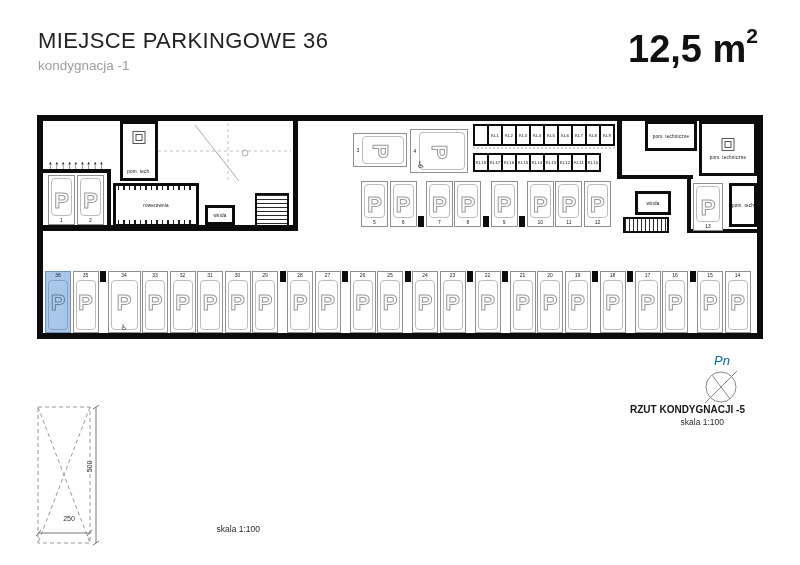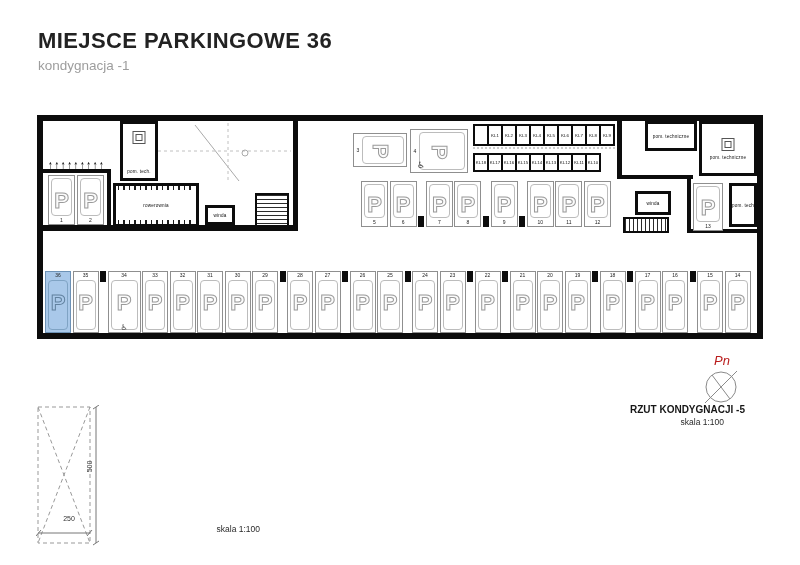--- a/index.html
+++ b/index.html
@@ -1,19 +1,19 @@
 <!DOCTYPE html>
 <html><head>
 <meta charset="utf-8">
 <style>
   html,body{margin:0;padding:0;background:#fff;}
   .canvas{position:relative;width:800px;height:565px;background:#fff;overflow:hidden;
           font-family:"Liberation Sans",sans-serif;color:#1a1a1a;}
   
-  .page-title{position:absolute;left:38px;top:28px;font-size:22px;font-weight:700;
+  .page-title{position:absolute;left:38px;top:28px;font-size:22px;font-weight:400;
               letter-spacing:.4px;color:#222;}
   .page-subtitle{position:absolute;left:38px;top:58px;font-size:13.5px;color:#9d9d9d;}
   .area-label{position:absolute;right:42px;top:28px;font-size:38px;font-weight:600;color:#111;}
   .area-label sup{font-size:21px;vertical-align:top;position:relative;top:-4px;}
   
   .plan{position:absolute;left:37px;top:115px;width:726px;height:224px;border:6px solid #0c0c0c;
         box-sizing:border-box;background:#fff;}
   .wall{position:absolute;background:#0c0c0c;}
   .room{position:absolute;border:3px solid #0c0c0c;background:#fff;box-sizing:border-box;}
   .room-label{position:absolute;left:0;right:0;text-align:center;font-size:4.6px;color:#111;
@@ -73,33 +73,34 @@
   .rack-arrow{font-size:10px;line-height:1;transform:scaleY(1.6);color:#111;}
   .plan-overlay{position:absolute;left:0;top:0;pointer-events:none;}
   
   .detail-svg{position:absolute;left:36px;top:405px;}
   .dim-500{position:absolute;left:78px;top:463px;width:22px;text-align:center;font-size:7px;color:#333;
            transform:rotate(-90deg);}
   .dim-250{position:absolute;left:52px;top:515px;width:34px;text-align:center;font-size:7px;color:#333;}
   .detail-title{position:absolute;left:100px;top:511px;width:160px;text-align:right;font-size:10px;
                 font-weight:700;color:#161616;}
   .detail-scale{position:absolute;left:100px;top:524px;width:160px;text-align:right;font-size:8.5px;color:#2a2a2a;}
-  .north-label{position:absolute;left:714px;top:353px;font-size:13px;font-style:italic;color:#b91c1c;}
+  .north-label{position:absolute;left:714px;top:353px;font-size:13px;font-style:italic;color:#0369a1;}
   .north-svg{position:absolute;left:702px;top:368px;}
   .north-title{position:absolute;left:600px;top:404px;width:145px;text-align:right;font-size:10px;
                font-weight:700;color:#161616;}
   .north-scale{position:absolute;left:600px;top:417px;width:124px;text-align:right;font-size:8.5px;color:#2a2a2a;}
 </style>
 </head>
 <body>
 
 <div class="canvas">
 
   <div class="page-title">MIEJSCE PARKINGOWE 36</div>
   <div class="page-subtitle">kondygnacja -1</div>
+  <div class="area-label"><span>12,5 m</span><sup>2</sup></div>
 
   <div class="plan">
 
     <div class="wall" style="left:0;top:48px;width:66px;height:4px"></div>
     <div class="wall" style="left:64px;top:48px;width:4px;height:58px"></div>
     <div class="wall" style="left:0;top:104px;width:254px;height:6px"></div>
     <div class="wall" style="left:250px;top:0;width:5px;height:110px"></div>
     <div class="wall" style="left:574px;top:0;width:5px;height:58px"></div>
     <div class="wall" style="left:574px;top:54px;width:76px;height:4px"></div>
     <div class="wall" style="left:644px;top:58px;width:4px;height:54px"></div>

